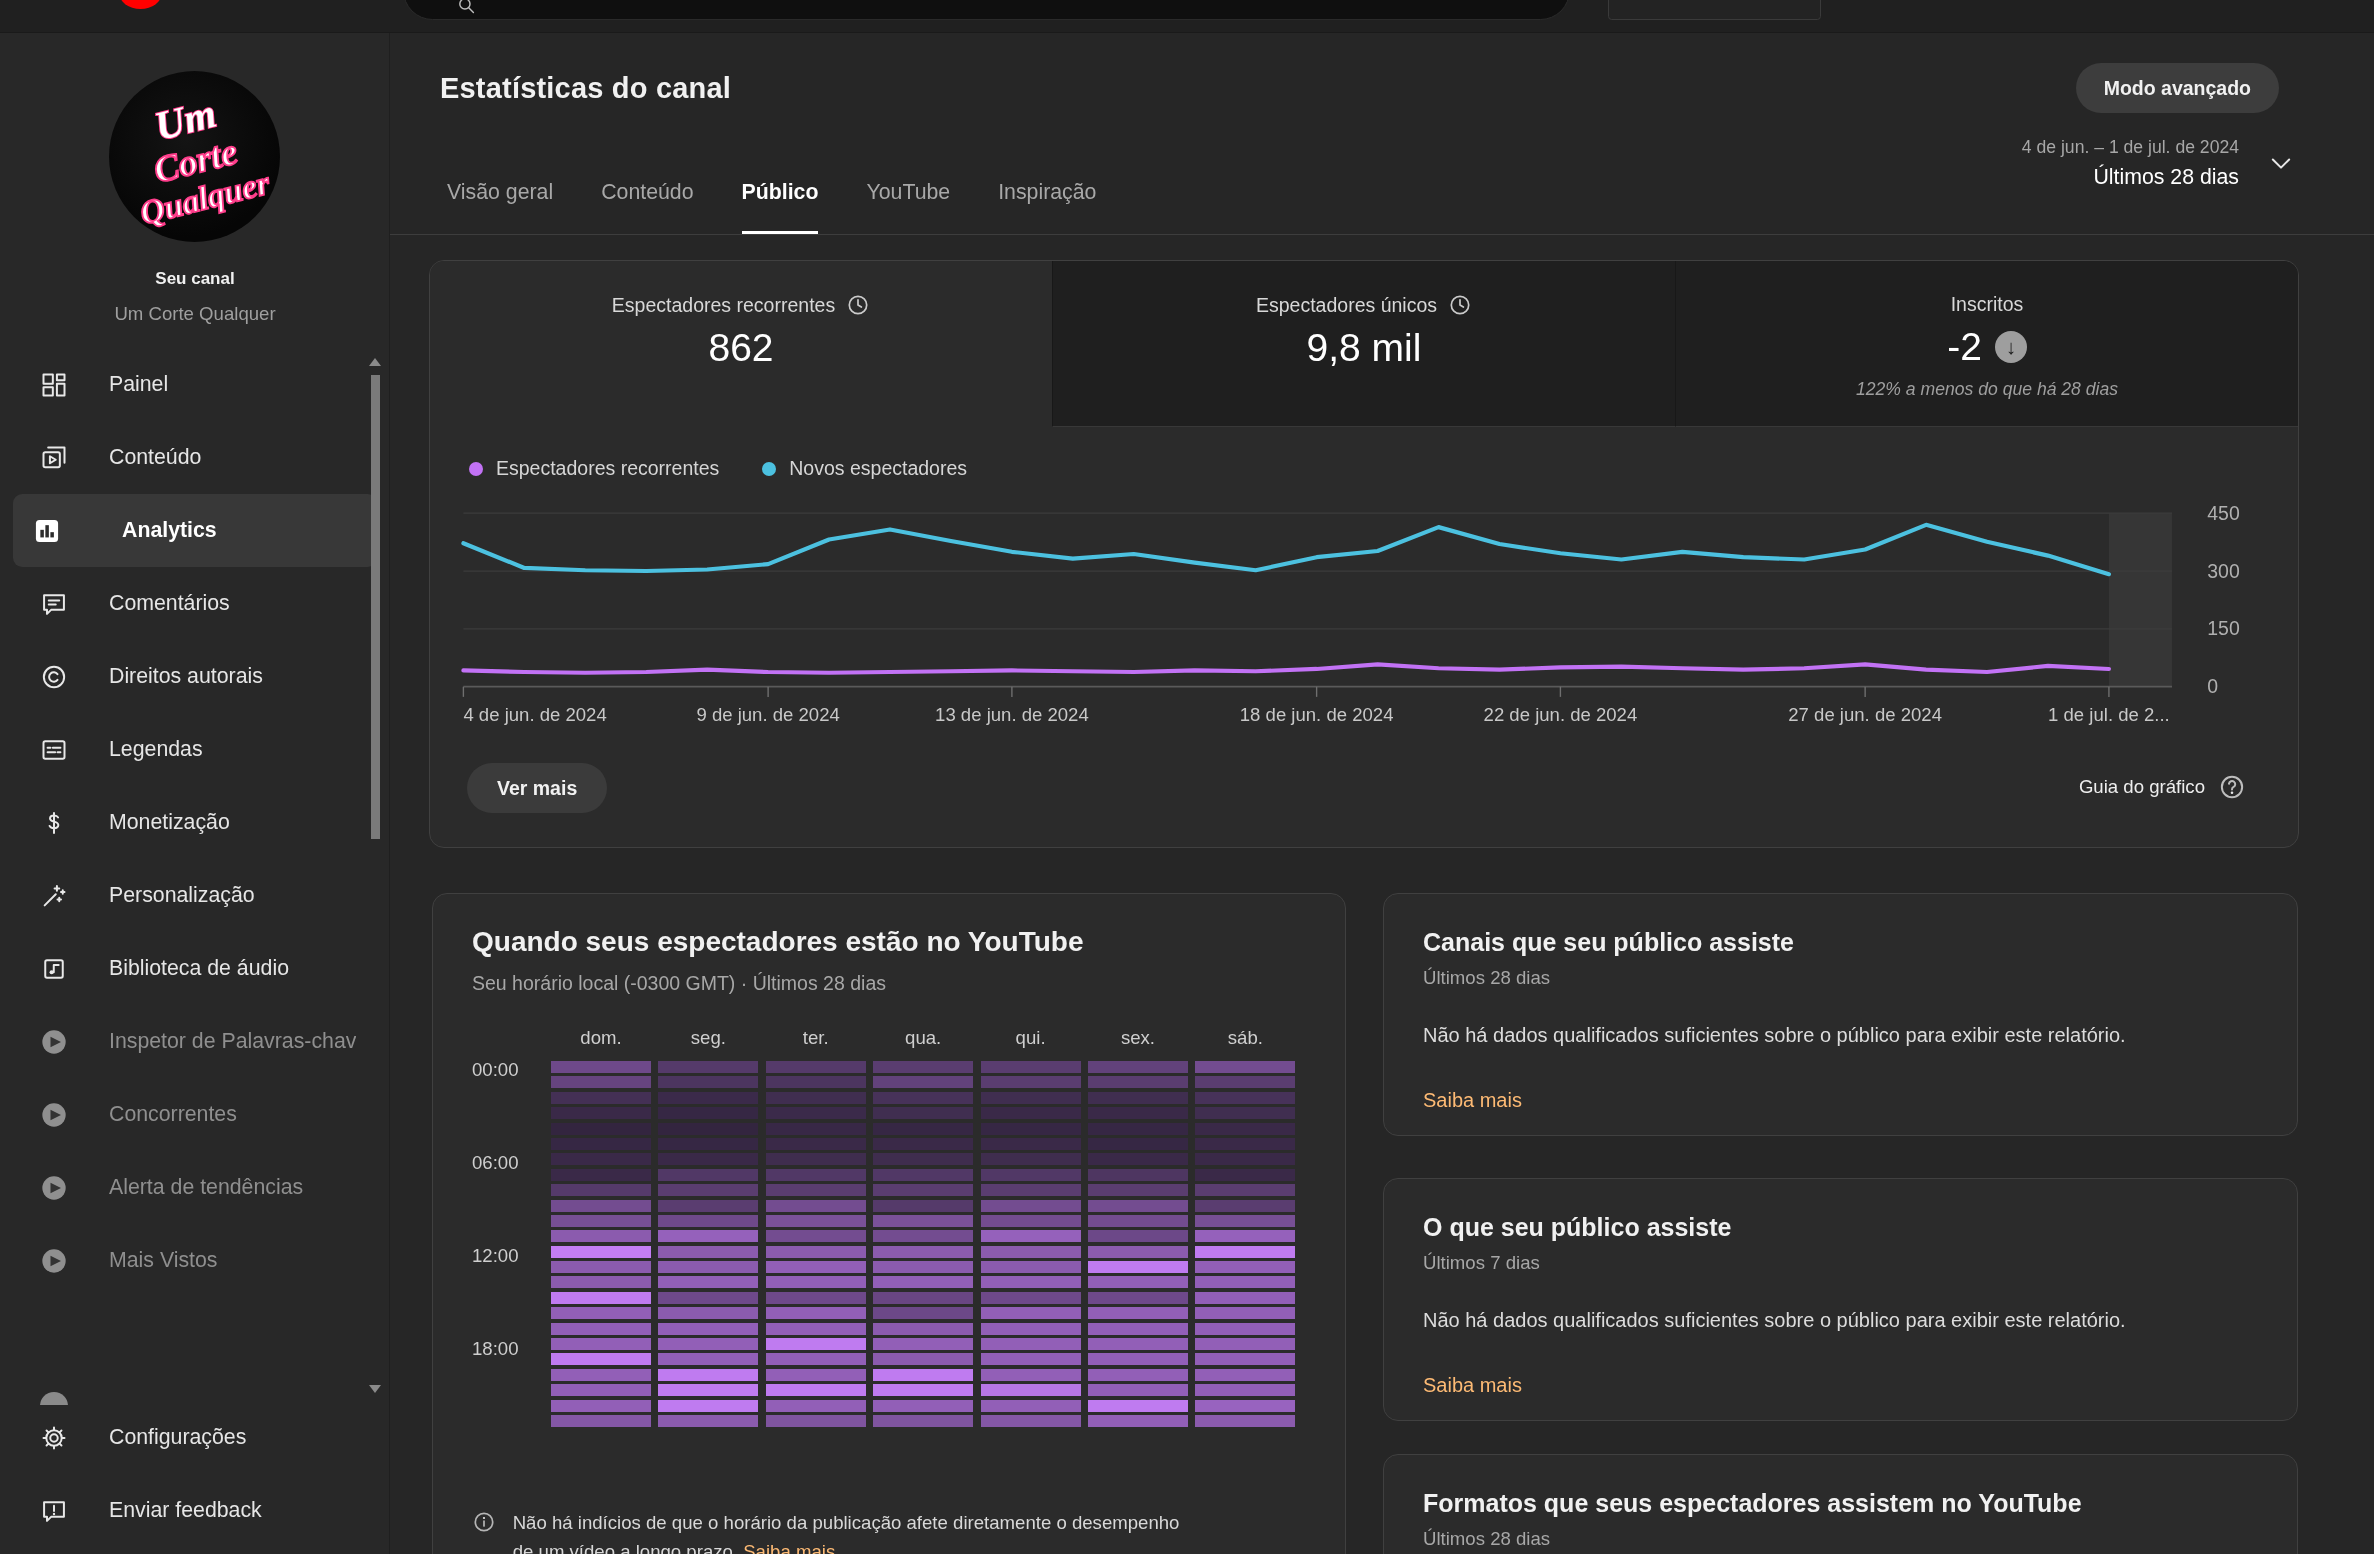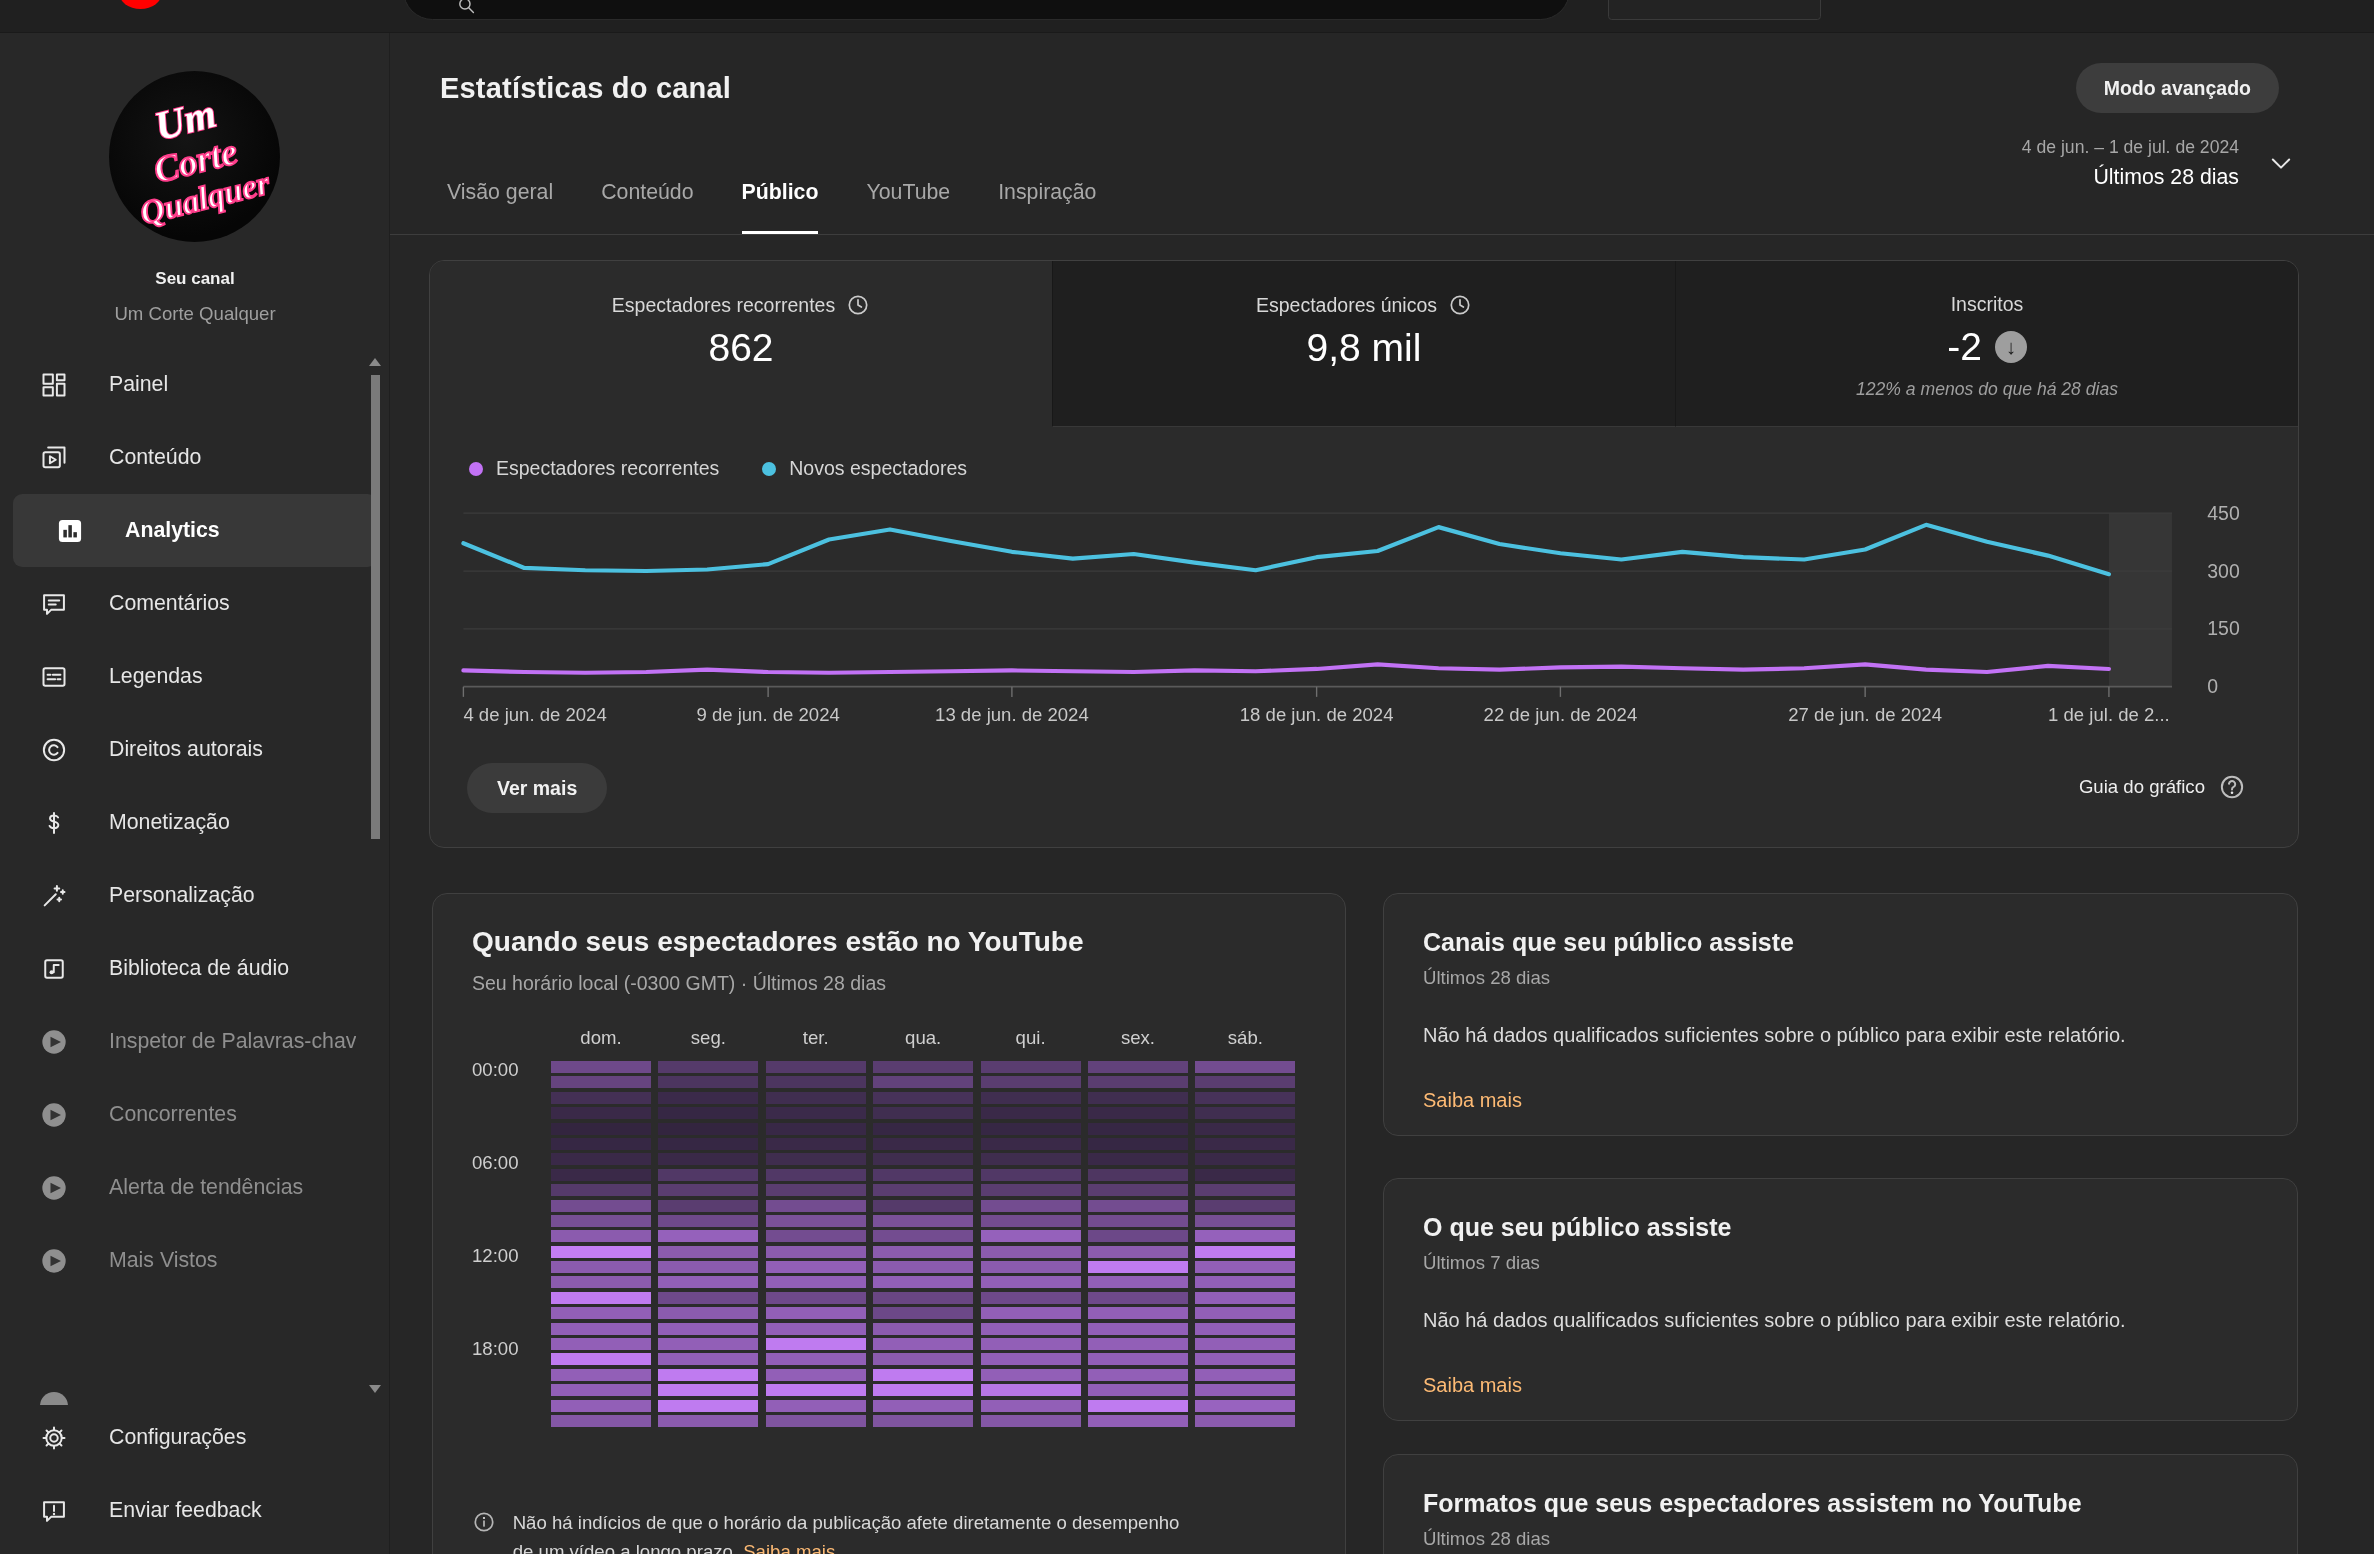--- a/index.html
+++ b/index.html
@@ -28,21 +28,21 @@
   .avatar { position:absolute; left:109px; top:38px; width:171px; height:171px; border-radius:50%; background:radial-gradient(circle at 45% 40%, #141414 0%, #060606 70%); overflow:hidden; }
   .avatar svg { width:100%; height:100%; }
   .channel-title { position:absolute; top:236px; left:0; width:390px; text-align:center; font-size:17px; font-weight:bold; color:#f1f1f1; }
   .channel-name  { position:absolute; top:270px; left:0; width:390px; text-align:center; font-size:18.6px; color:#9f9f9f; }
   .nav-scroll { position:absolute; left:0; top:315px; width:390px; height:1057px; overflow:hidden; }
   .s-item { position:relative; display:flex; align-items:center; height:73px; padding-left:40px; cursor:pointer; }
   .s-item .icon { width:28px; height:28px; flex:0 0 28px; }
   .s-item .s-label { margin-left:41px; font-size:21.3px; color:#e6e6e6; white-space:nowrap; overflow:hidden; }
   .s-item.gray .s-label { color:#8f8f8f; }
   .s-item.gray .icon svg { stroke:#8f8f8f; }
-  .s-item.active { background:#383838; border-radius:9.3px; margin:0 13px; padding-left:43px; }
+  .s-item.active { background:#383838; border-radius:9.3px; margin:0 13px; padding-left:20px;gap:20px; }
   .s-item.active .s-label { font-weight:bold; color:#ffffff; }
   .s-item .ext { width:24px; height:24px; margin-left:32px; flex:0 0 24px; }
   .s-item .ext svg { stroke:#8f8f8f; }
   .clipped-circle { position:absolute; left:40px; top:1044px; width:28px; height:28px; border-radius:50%; background:#8a8a8a; }
   .scrollbar-thumb { position:absolute; left:371px; top:342px; width:9.3px; height:464px; background:#7a7a7a; }
   .scroll-arrow { position:absolute; left:369px; width:0; height:0; border-left:6.5px solid transparent; border-right:6.5px solid transparent; }
   .scroll-arrow.up   { top:325px; border-bottom:8.3px solid #8a8a8a; }
   .scroll-arrow.down { top:1352px; border-top:8.3px solid #8a8a8a; }
   .nav-fixed { position:absolute; left:0; top:1368px; width:390px; }
 
@@ -175,34 +175,34 @@
           <svg viewBox="0 0 24 24">
             <path d="M3.5 4.5h17v12.5h-11l-3.5 3.5v-3.5h-2.5z"></path>
             <path d="M7.5 9h9M7.5 12.5h6"></path>
           </svg>
         </span>
         <span class="s-label">Comentários</span>
       </div>
       <div class="s-item">
         <span class="icon">
           <svg viewBox="0 0 24 24">
+            <circle cx="12" cy="12" r="8.7"></circle>
+            <path d="M15 9.6a4 4 0 1 0 0 4.8"></path>
+          </svg>
+        </span>
+        <span class="s-label">Direitos autorais</span>
+      </div>
+      <div class="s-item">
+        <span class="icon">
+          <svg viewBox="0 0 24 24">
             <rect x="3" y="4.5" width="18" height="15" rx="1.5"></rect>
             <path d="M6.5 10h2.5M11 10h6.5M6.5 14h6.5M15 14h2.5"></path>
           </svg>
         </span>
         <span class="s-label">Legendas</span>
-      </div>
-      <div class="s-item">
-        <span class="icon">
-          <svg viewBox="0 0 24 24">
-            <circle cx="12" cy="12" r="8.7"></circle>
-            <path d="M15 9.6a4 4 0 1 0 0 4.8"></path>
-          </svg>
-        </span>
-        <span class="s-label">Direitos autorais</span>
       </div>
       <div class="s-item">
         <span class="icon">
           <svg viewBox="0 0 24 24">
             <path d="M12 3.5v17M15.5 7.2c-.6-1.1-1.9-1.7-3.5-1.7-2 0-3.4 1-3.4 2.6 0 3.6 7.1 1.9 7.1 5.7 0 1.7-1.6 2.7-3.7 2.7-1.8 0-3.2-.8-3.8-2"></path>
           </svg>
         </span>
         <span class="s-label">Monetização</span>
       </div>
       <div class="s-item">

